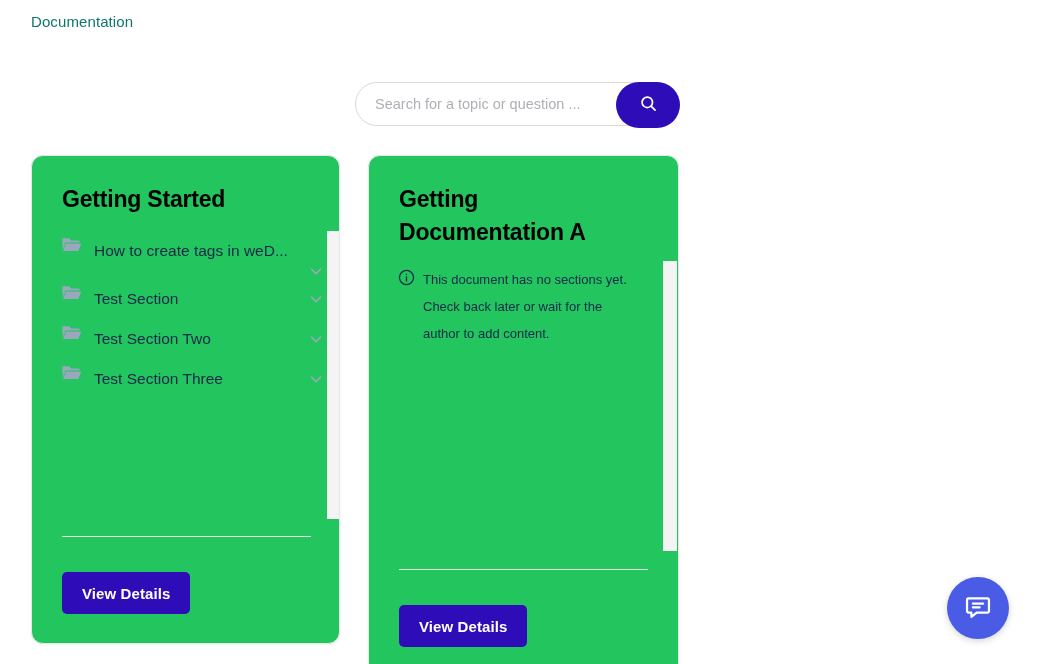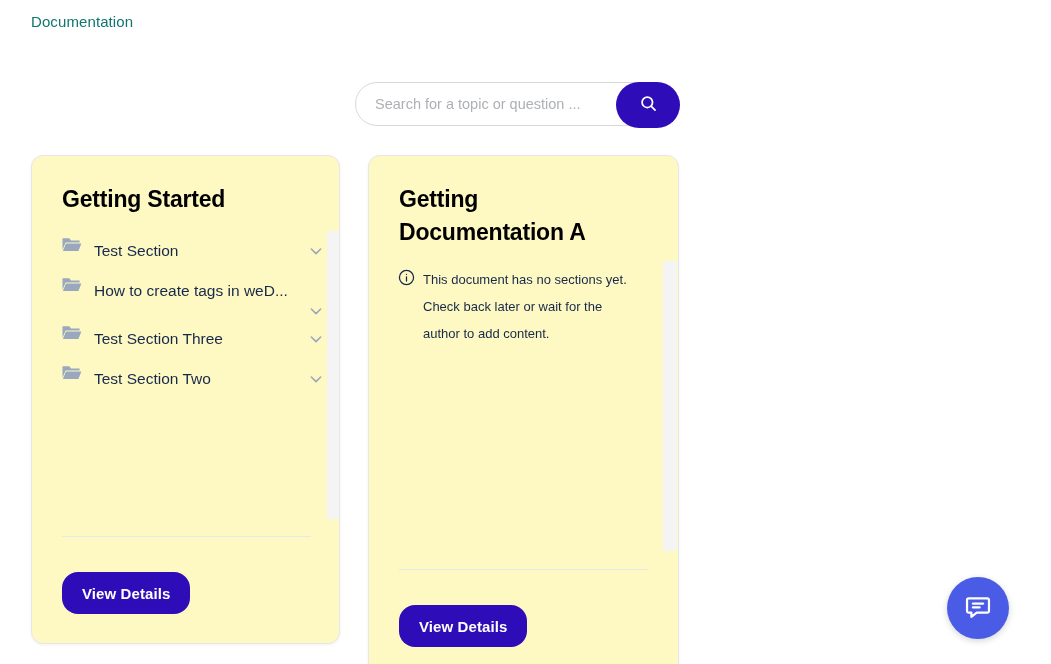--- a/index.html
+++ b/index.html
@@ -77,21 +77,21 @@
     cursor: pointer;
     display: flex;
     align-items: center;
     justify-content: center;
   }
 
   
   .card {
     position: absolute;
     box-sizing: border-box;
-    background: #fef9c3;
+    background: #22c55e;
     border: 1px solid #e7e7e9;
     border-radius: 12px;
     box-shadow: 0 1px 3px rgba(16, 24, 40, 0.06);
     overflow: hidden;
   }
   #card-1 { left: 31px; top: 155px; width: 309px; height: 489px; }
   #card-2 { left: 368px; top: 155px; width: 311px; height: 522px; }
 
   .card-title {
     position: absolute;
@@ -193,21 +193,21 @@
   }
   #card-1 .card-divider { top: 380px; width: 249px; }
   #card-2 .card-divider { top: 413px; width: 249px; }
 
   .view-details-btn {
     position: absolute;
     left: 30px;
     border: 0;
     padding: 0 20px;
     height: 42px;
-    border-radius: 16px;
+    border-radius: 5px;
     background: #2e0cb8;
     color: #ffffff;
     font-family: "Liberation Sans", sans-serif;
     font-size: 15px;
     font-weight: bold;
     letter-spacing: 0.1px;
     cursor: pointer;
   }
   #card-1 .view-details-btn { top: 416px; }
   #card-2 .view-details-btn { top: 449px; }
@@ -248,73 +248,73 @@
 </div>
 
 <div class="card" id="card-1">
   <div class="card-title">Getting Started</div>
 
   <div class="card-body">
     <div class="scroll-track"></div>
 
     <div class="section-list">
 
+      <div class="section-item wrap">
+        <span class="folder-icon">
+          <svg width="20" height="17" viewBox="0 0 20 17" fill="#9aa8bd">
+            <path d="M0.5 2.2 L7.3 2.2 L9.0 4.4 L17.6 4.4 L17.6 6.6 L3.6 6.6 L0.5 13.8 Z"></path>
+            <path d="M3.9 7.6 L19.4 7.6 L16.4 14.9 L0.9 14.9 Z"></path>
+          </svg>
+        </span>
+        <span class="section-label" style="line-height:40px">How to create tags in weD...</span>
+        <span class="chevron-icon">
+          <svg width="16" height="16" viewBox="0 0 24 24" fill="none" stroke="#9aa8bd" stroke-width="2.4" stroke-linecap="round" stroke-linejoin="round">
+            <polyline points="5,9 12,16 19,9"></polyline>
+          </svg>
+        </span>
+      </div>
+
       <div class="section-item">
         <span class="folder-icon">
           <svg width="20" height="17" viewBox="0 0 20 17" fill="#9aa8bd">
             <path d="M0.5 2.2 L7.3 2.2 L9.0 4.4 L17.6 4.4 L17.6 6.6 L3.6 6.6 L0.5 13.8 Z"></path>
             <path d="M3.9 7.6 L19.4 7.6 L16.4 14.9 L0.9 14.9 Z"></path>
           </svg>
         </span>
         <span class="section-label">Test Section</span>
         <span class="chevron-icon">
           <svg width="16" height="16" viewBox="0 0 24 24" fill="none" stroke="#9aa8bd" stroke-width="2.4" stroke-linecap="round" stroke-linejoin="round">
             <polyline points="5,9 12,16 19,9"></polyline>
           </svg>
         </span>
       </div>
 
-      <div class="section-item wrap">
-        <span class="folder-icon">
-          <svg width="20" height="17" viewBox="0 0 20 17" fill="#9aa8bd">
-            <path d="M0.5 2.2 L7.3 2.2 L9.0 4.4 L17.6 4.4 L17.6 6.6 L3.6 6.6 L0.5 13.8 Z"></path>
-            <path d="M3.9 7.6 L19.4 7.6 L16.4 14.9 L0.9 14.9 Z"></path>
-          </svg>
-        </span>
-        <span class="section-label" style="line-height:40px">How to create tags in weD...</span>
-        <span class="chevron-icon">
-          <svg width="16" height="16" viewBox="0 0 24 24" fill="none" stroke="#9aa8bd" stroke-width="2.4" stroke-linecap="round" stroke-linejoin="round">
-            <polyline points="5,9 12,16 19,9"></polyline>
-          </svg>
-        </span>
-      </div>
-
       <div class="section-item">
         <span class="folder-icon">
           <svg width="20" height="17" viewBox="0 0 20 17" fill="#9aa8bd">
             <path d="M0.5 2.2 L7.3 2.2 L9.0 4.4 L17.6 4.4 L17.6 6.6 L3.6 6.6 L0.5 13.8 Z"></path>
             <path d="M3.9 7.6 L19.4 7.6 L16.4 14.9 L0.9 14.9 Z"></path>
           </svg>
         </span>
-        <span class="section-label">Test Section Three</span>
+        <span class="section-label">Test Section Two</span>
         <span class="chevron-icon">
           <svg width="16" height="16" viewBox="0 0 24 24" fill="none" stroke="#9aa8bd" stroke-width="2.4" stroke-linecap="round" stroke-linejoin="round">
             <polyline points="5,9 12,16 19,9"></polyline>
           </svg>
         </span>
       </div>
 
       <div class="section-item">
         <span class="folder-icon">
           <svg width="20" height="17" viewBox="0 0 20 17" fill="#9aa8bd">
             <path d="M0.5 2.2 L7.3 2.2 L9.0 4.4 L17.6 4.4 L17.6 6.6 L3.6 6.6 L0.5 13.8 Z"></path>
             <path d="M3.9 7.6 L19.4 7.6 L16.4 14.9 L0.9 14.9 Z"></path>
           </svg>
         </span>
-        <span class="section-label">Test Section Two</span>
+        <span class="section-label">Test Section Three</span>
         <span class="chevron-icon">
           <svg width="16" height="16" viewBox="0 0 24 24" fill="none" stroke="#9aa8bd" stroke-width="2.4" stroke-linecap="round" stroke-linejoin="round">
             <polyline points="5,9 12,16 19,9"></polyline>
           </svg>
         </span>
       </div>
 
     </div>
   </div>
 

